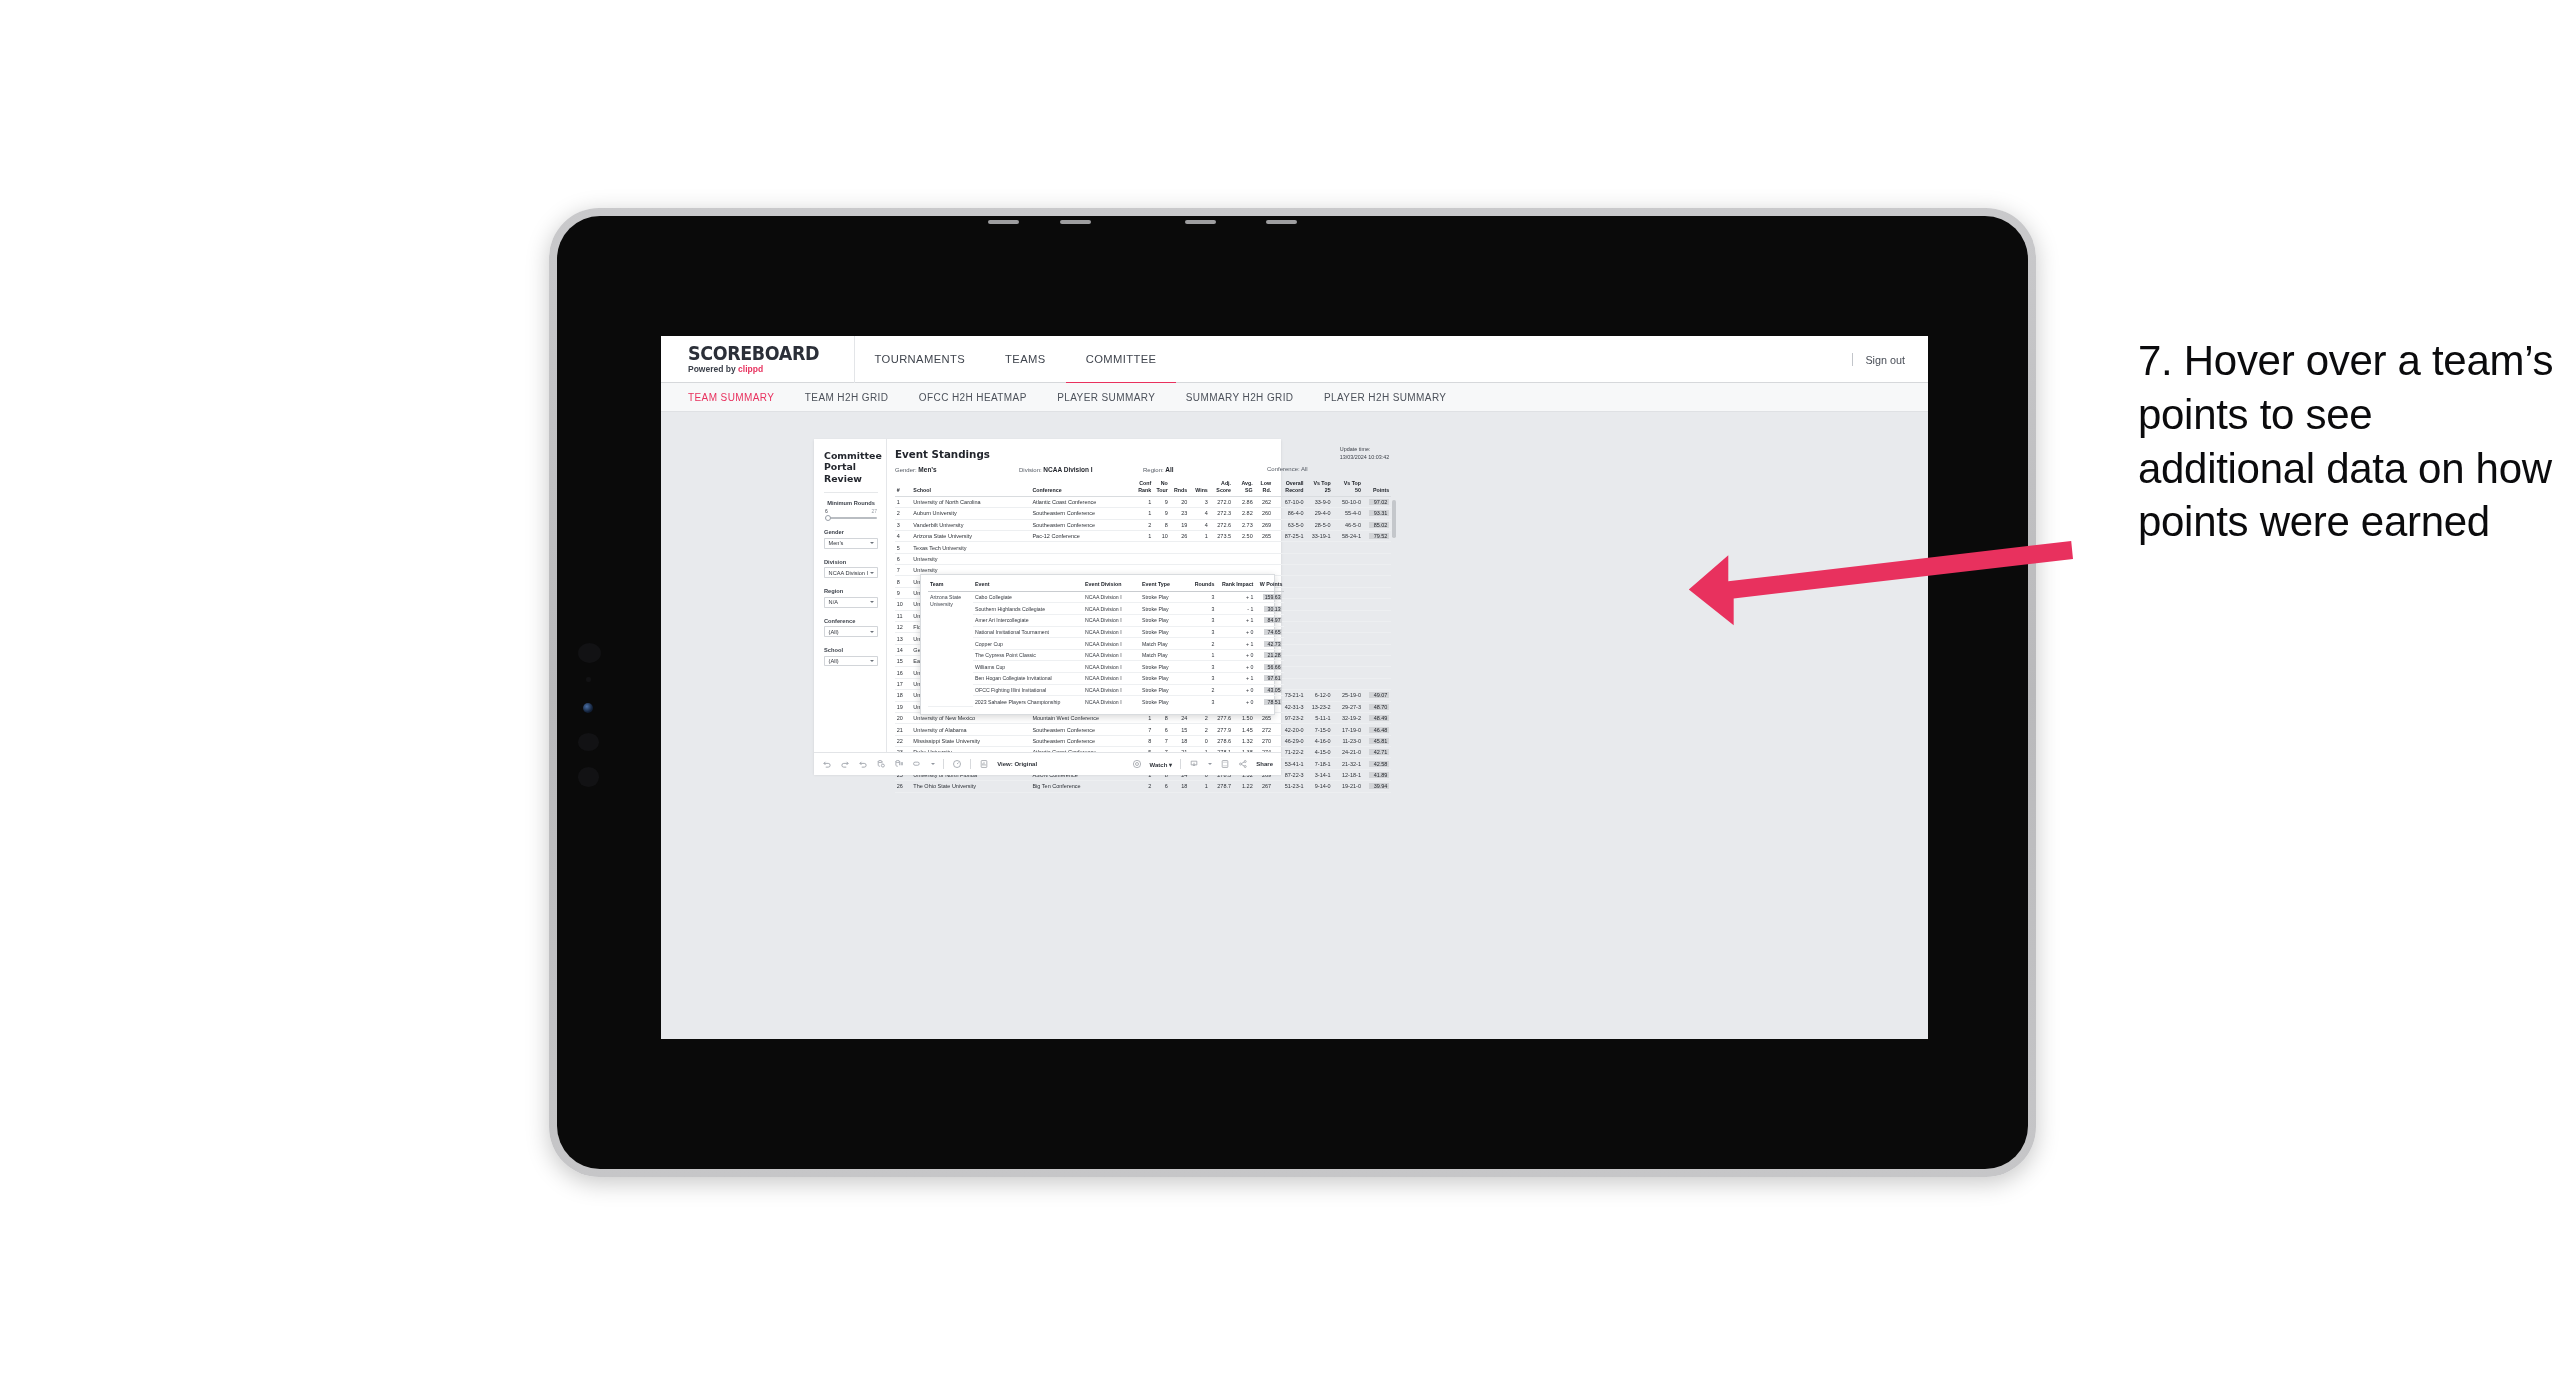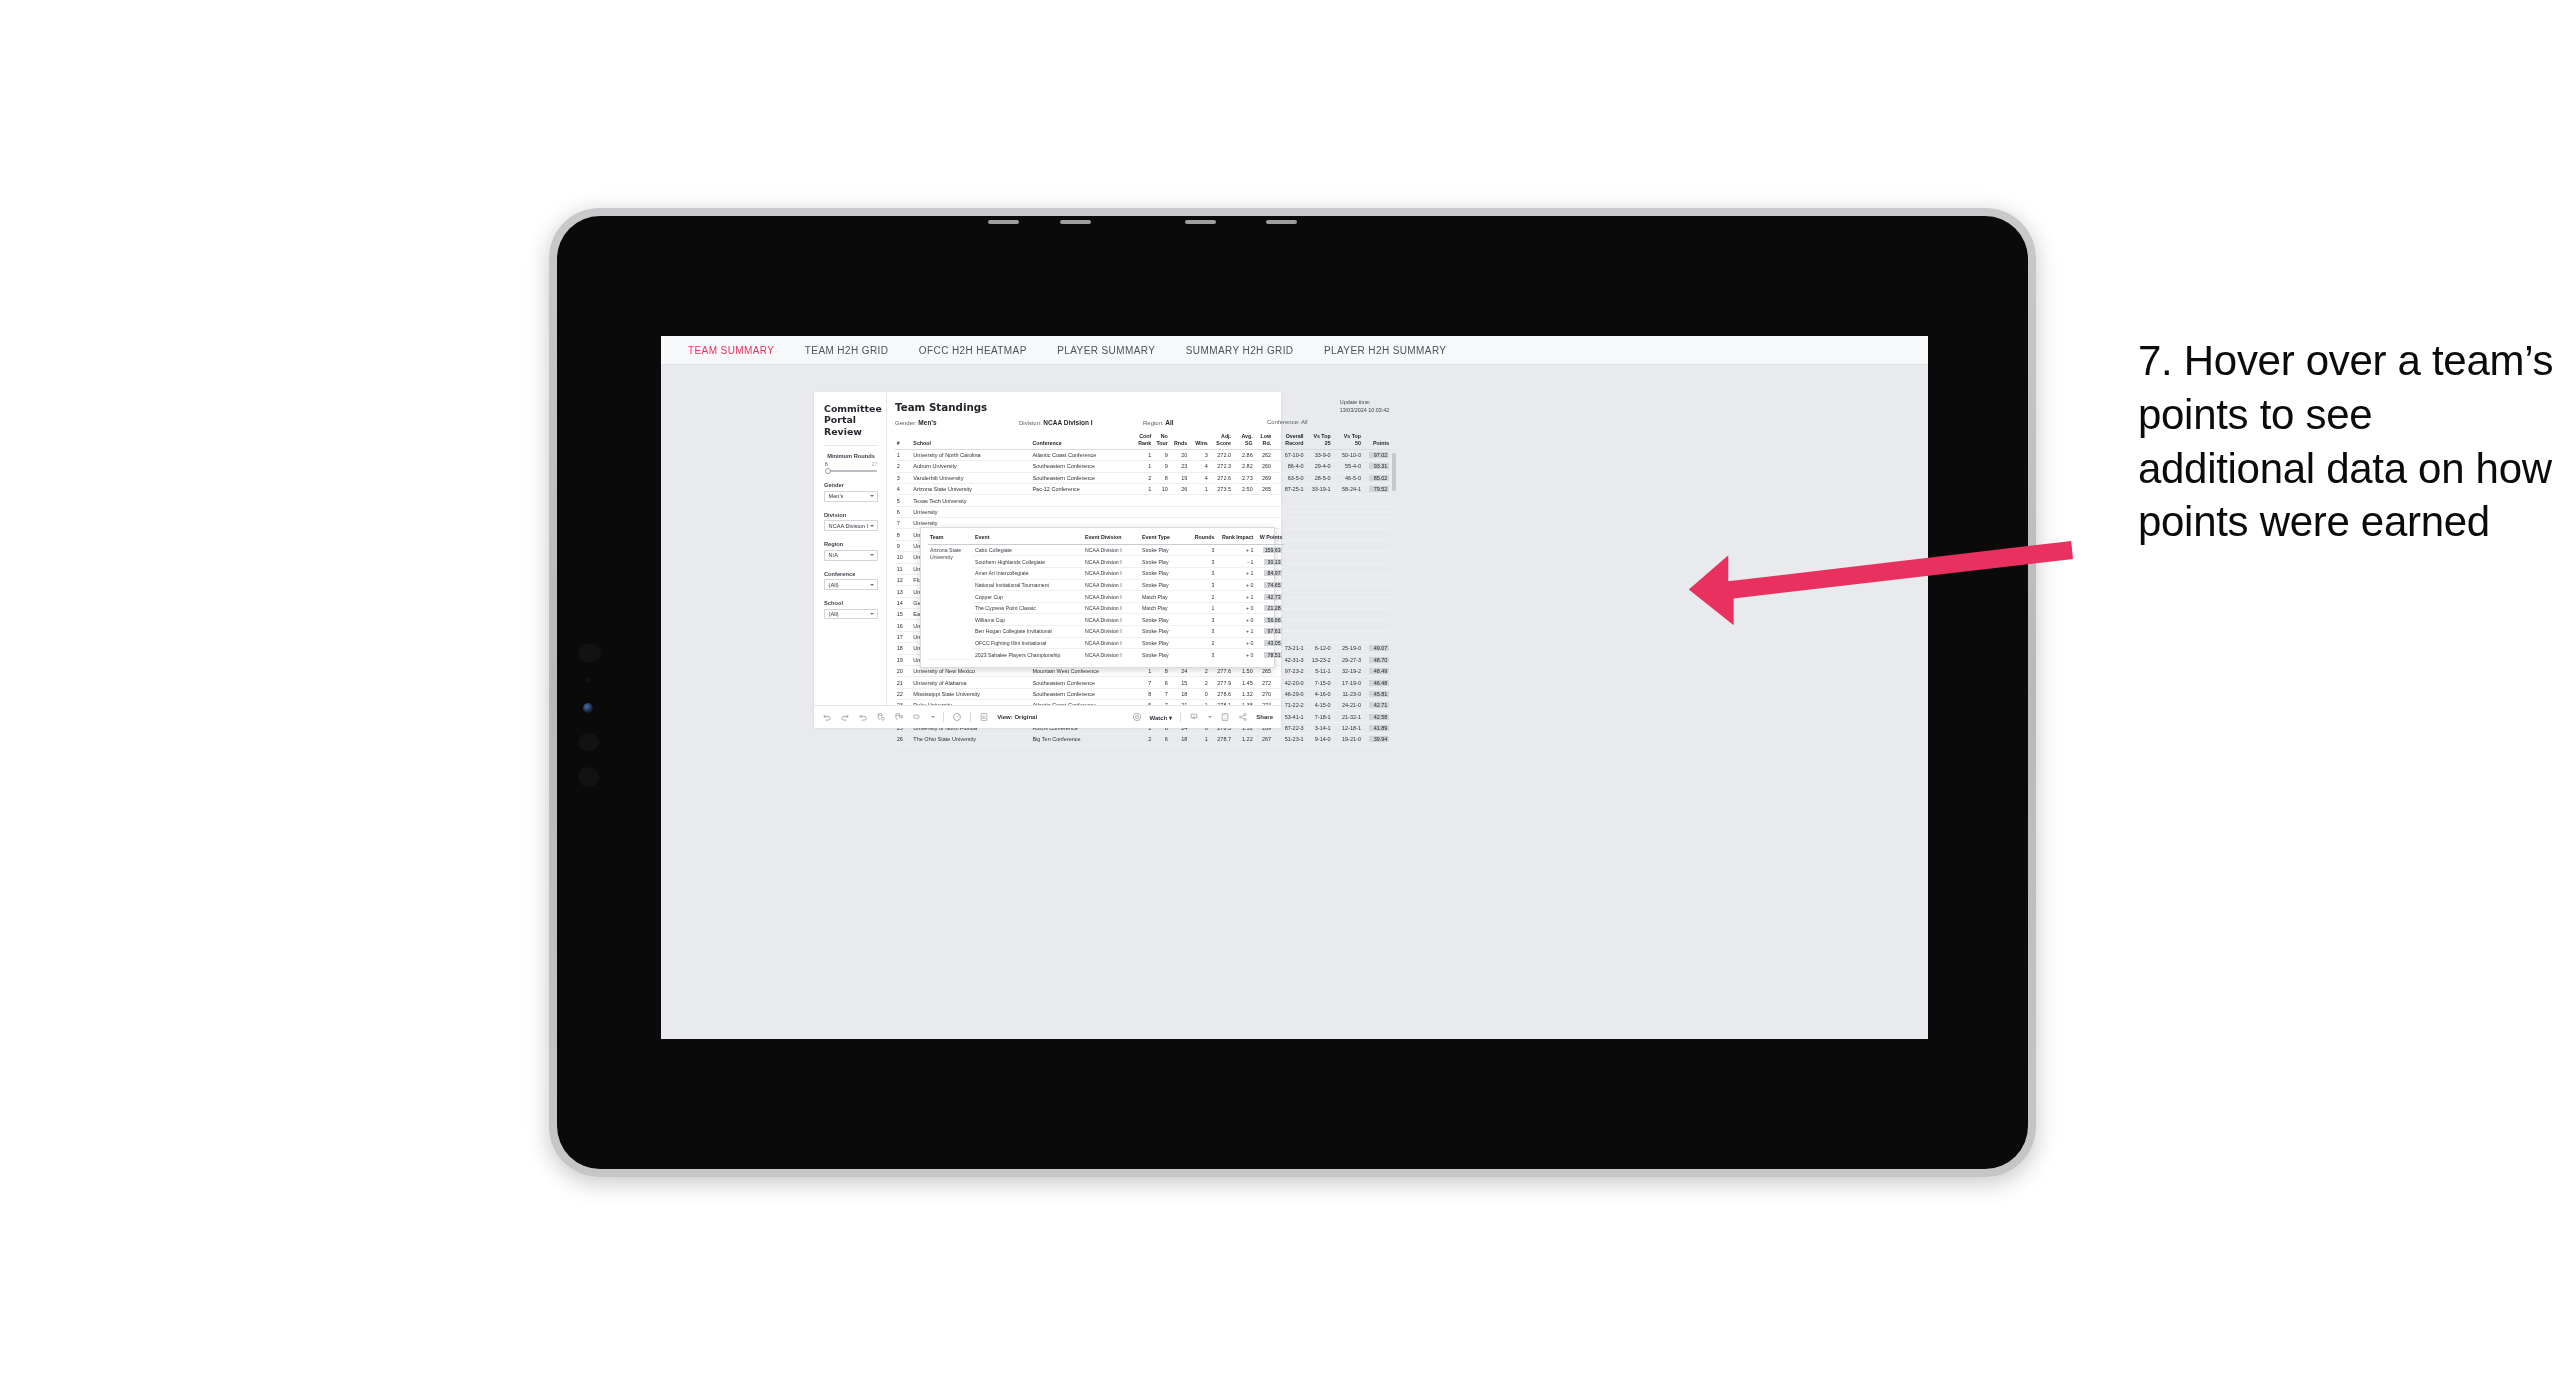--- a/index.html
+++ b/index.html
@@ -214,20 +214,34 @@
     <div class="bezel-top-speaker" style="left:709px"></div>
 
     <div class="cam-dot" style="left:20.6px; top:427px; width:23px; height:20px;"></div>
     <div class="cam-dot" style="left:29px; top:461px; width:4.5px; height:4.5px;"></div>
     <div class="cam-lens" style="left:26px; top:487px; width:10px; height:10px;"></div>
     <div class="cam-dot" style="left:20.6px; top:517px; width:21.5px; height:18px;"></div>
     <div class="cam-dot" style="left:20.6px; top:551px; width:21.5px; height:20px;"></div>
 
     <div id="app">
 
+      <div id="topnav">
+        <div id="brand">
+          <div class="logo">SCOREBOARD</div>
+          <div class="sub"><span>Powered by </span><span class="clippd">clippd</span></div>
+        </div>
+        <div id="navdiv"></div>
+        <div class="navitem">TOURNAMENTS</div>
+        <div class="navitem">TEAMS</div>
+        <div class="navitem active">COMMITTEE</div>
+        <div id="signout">
+          <span class="vbar"></span>
+          <span>Sign out</span>
+        </div>
+      </div>
 
       <div id="subtabs">
         <div class="subtab active">TEAM SUMMARY</div>
         <div class="subtab">TEAM H2H GRID</div>
         <div class="subtab">OFCC H2H HEATMAP</div>
         <div class="subtab">PLAYER SUMMARY</div>
         <div class="subtab">SUMMARY H2H GRID</div>
         <div class="subtab">PLAYER H2H SUMMARY</div>
       </div>
 
@@ -287,21 +301,21 @@
             <div class="fgroup">
               <div class="flabel">School</div>
               <div class="fselect">
                 <span>(All)</span>
                 <span class="caret"></span>
               </div>
             </div>
           </div>
 
           <div id="viz">
-            <div id="viz-title">Team Standings</div>
+            <div id="viz-title">Event Standings</div>
             <div id="update-time">
               <div>Update time:</div>
               <div>13/03/2024 10:03:42</div>
             </div>
             <div id="filterline">
               <div class="fl"><span>Gender:</span> <b>Men’s</b></div>
               <div class="fl"><span>Division:</span> <b>NCAA Division I</b></div>
               <div class="fl"><span>Region:</span> <b>All</b></div>
               <div class="fl"><span>Conference:</span> <span>All</span></div>
             </div>

